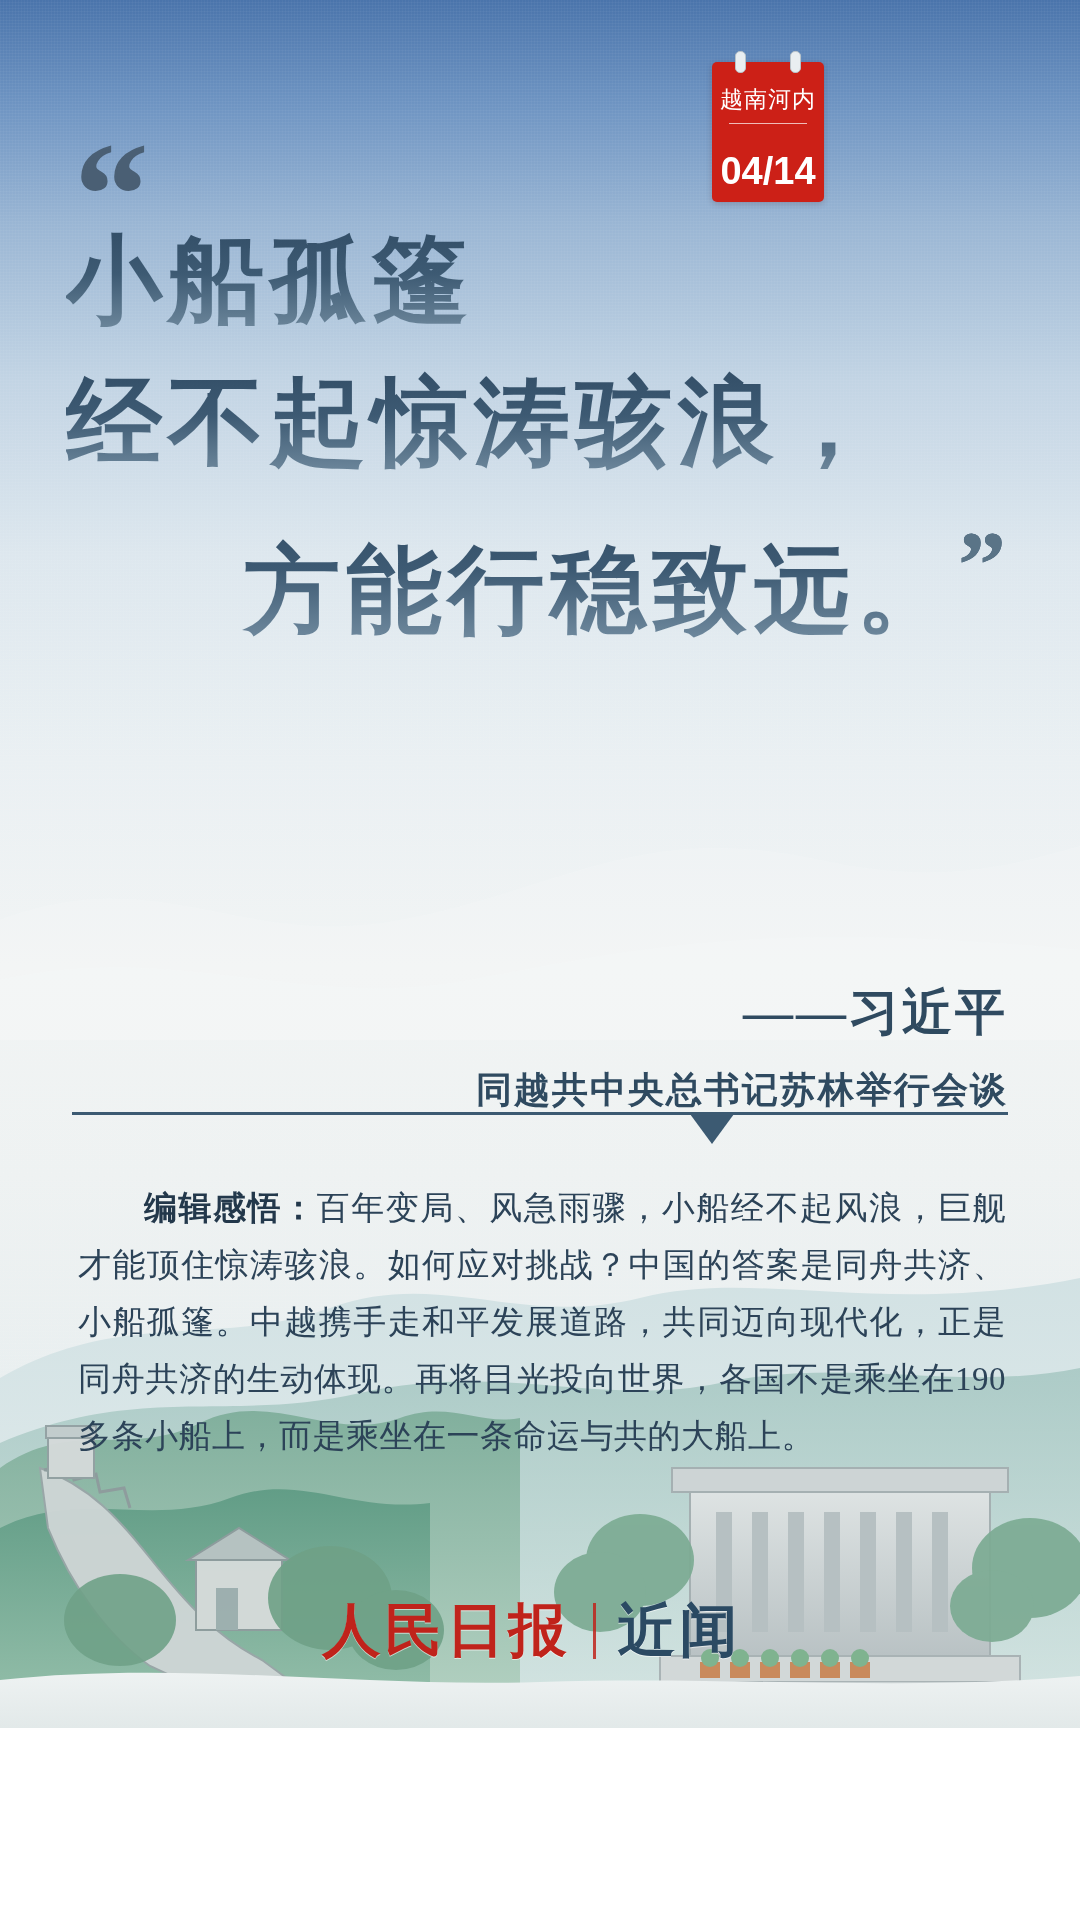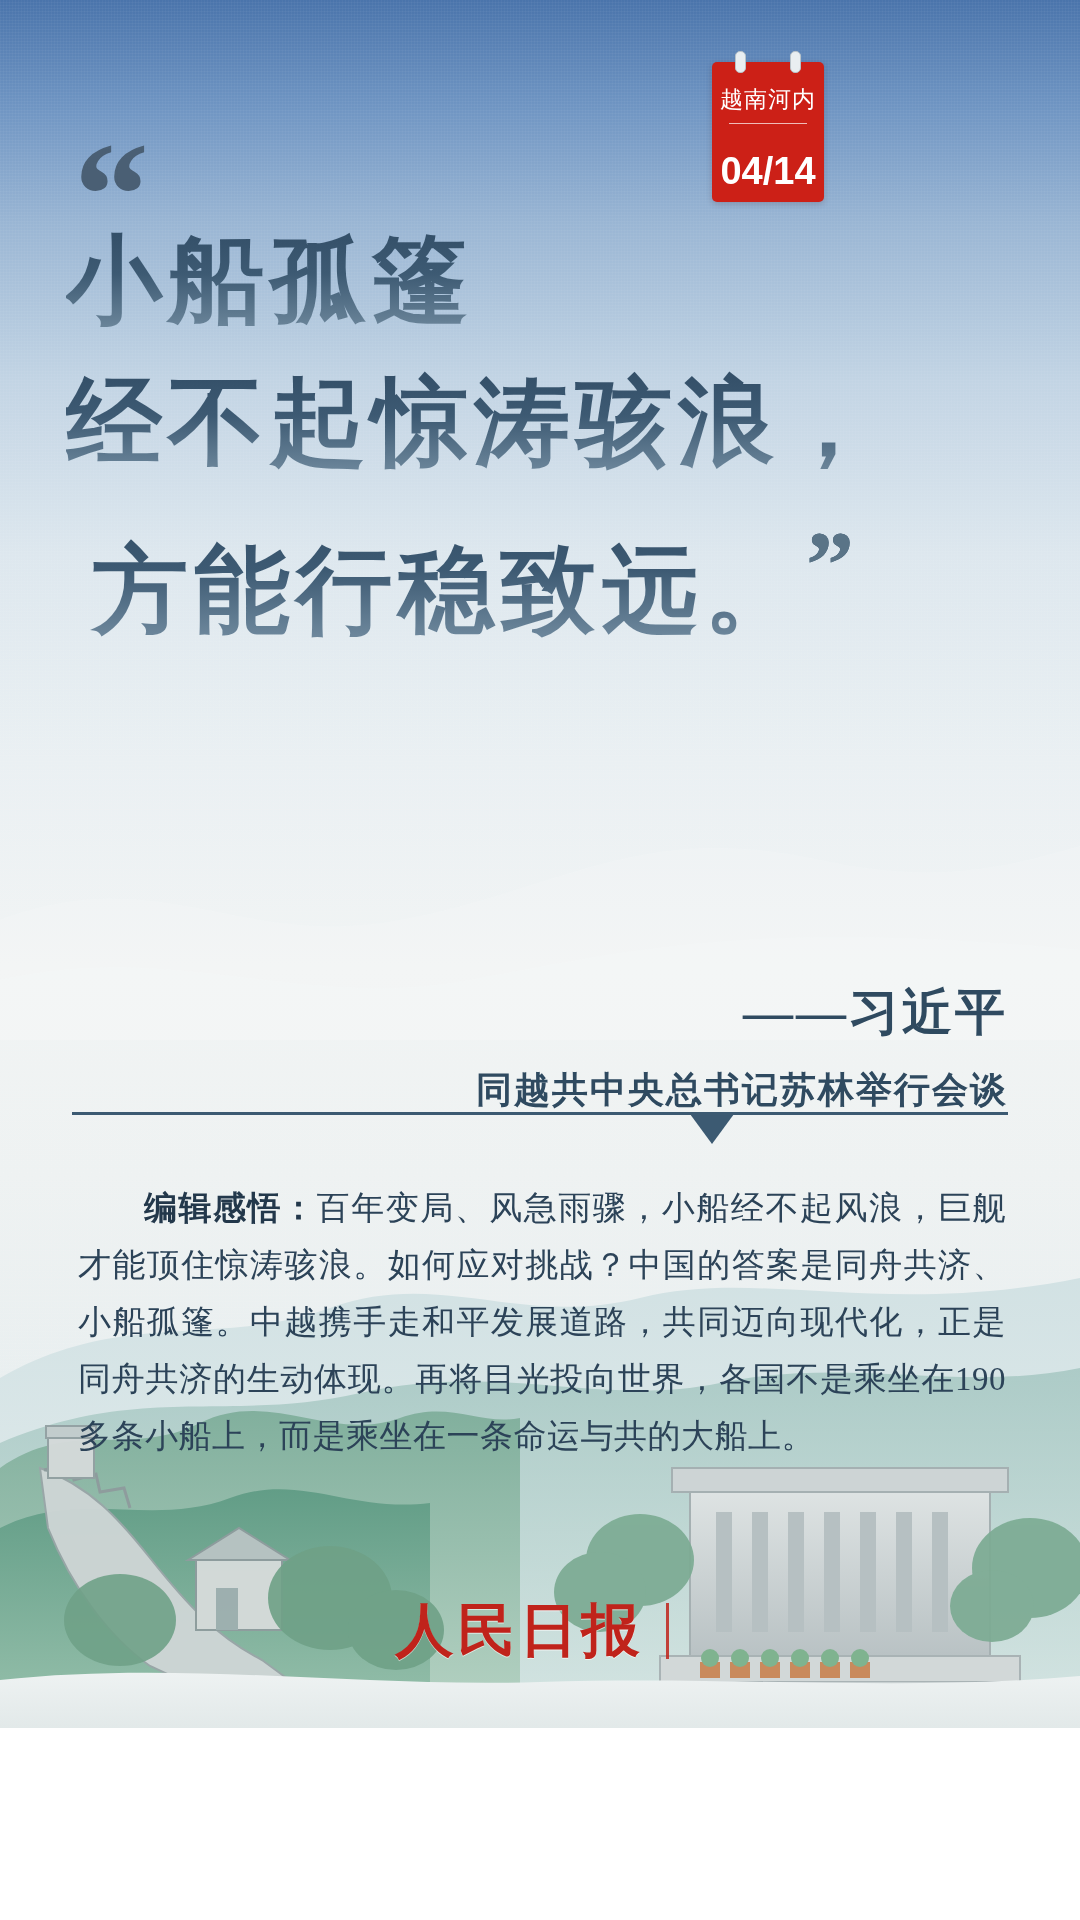--- a/index.html
+++ b/index.html
@@ -123,21 +123,21 @@
     font-weight: bold;
     font-size: 96px;
     line-height: 142px;
     letter-spacing: 6px;
     background: linear-gradient(180deg, #2f4a63 0%, #3d5a73 45%, #7f98ab 100%);
     -webkit-background-clip: text;
     background-clip: text;
     color: transparent;
     white-space: nowrap;
   }
-  .qline.indent { padding-left: 26px; }
+  .qline.indent { padding-left: 26px; text-align: right; }
   .quote-mark-close {
     display: inline-block;
     font-size: 96px;
     font-family: "Liberation Serif", serif;
     font-weight: bold;
     color: #5a7487;
     vertical-align: 26px;
     letter-spacing: 0;
   }
 
@@ -380,15 +380,16 @@
       <circle cx="770" cy="490" r="9"></circle>
       <circle cx="800" cy="490" r="9"></circle>
       <circle cx="830" cy="490" r="9"></circle>
       <circle cx="860" cy="490" r="9"></circle>
     </g>
   </svg>
 
   <div class="footer-logo">
     <div class="logo-rmrb">人民日报</div>
     <div class="logo-div"></div>
+    <div class="logo-jw">近闻</div>
   </div>
 
 </div>
 
 </body></html>

